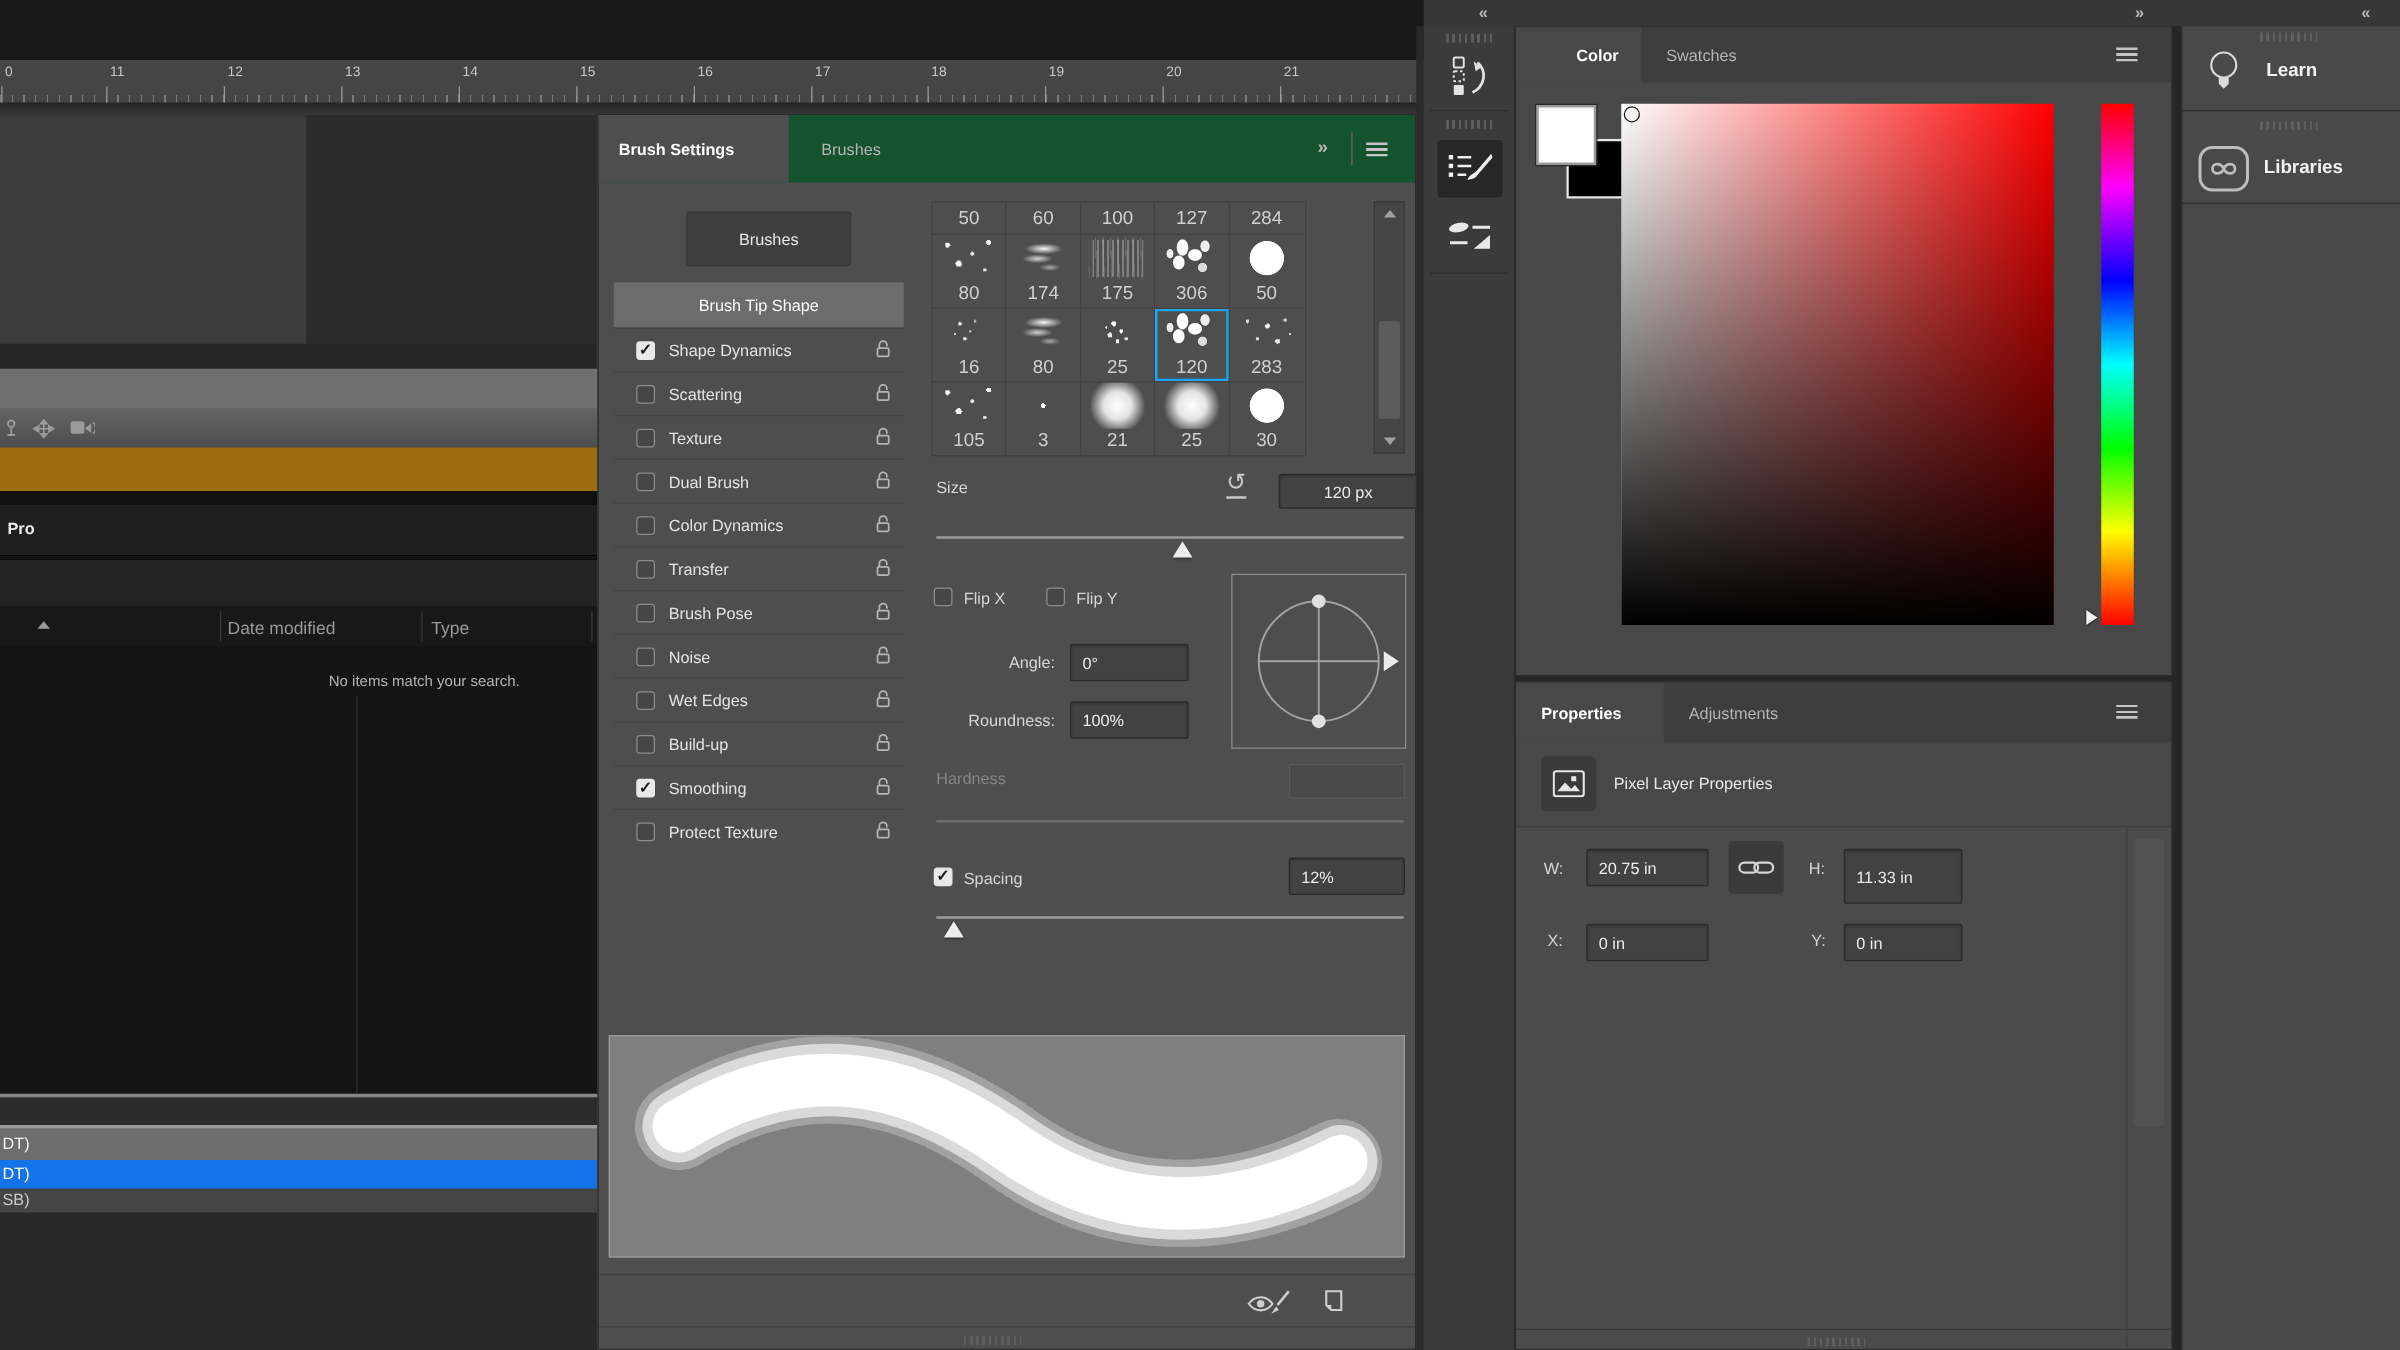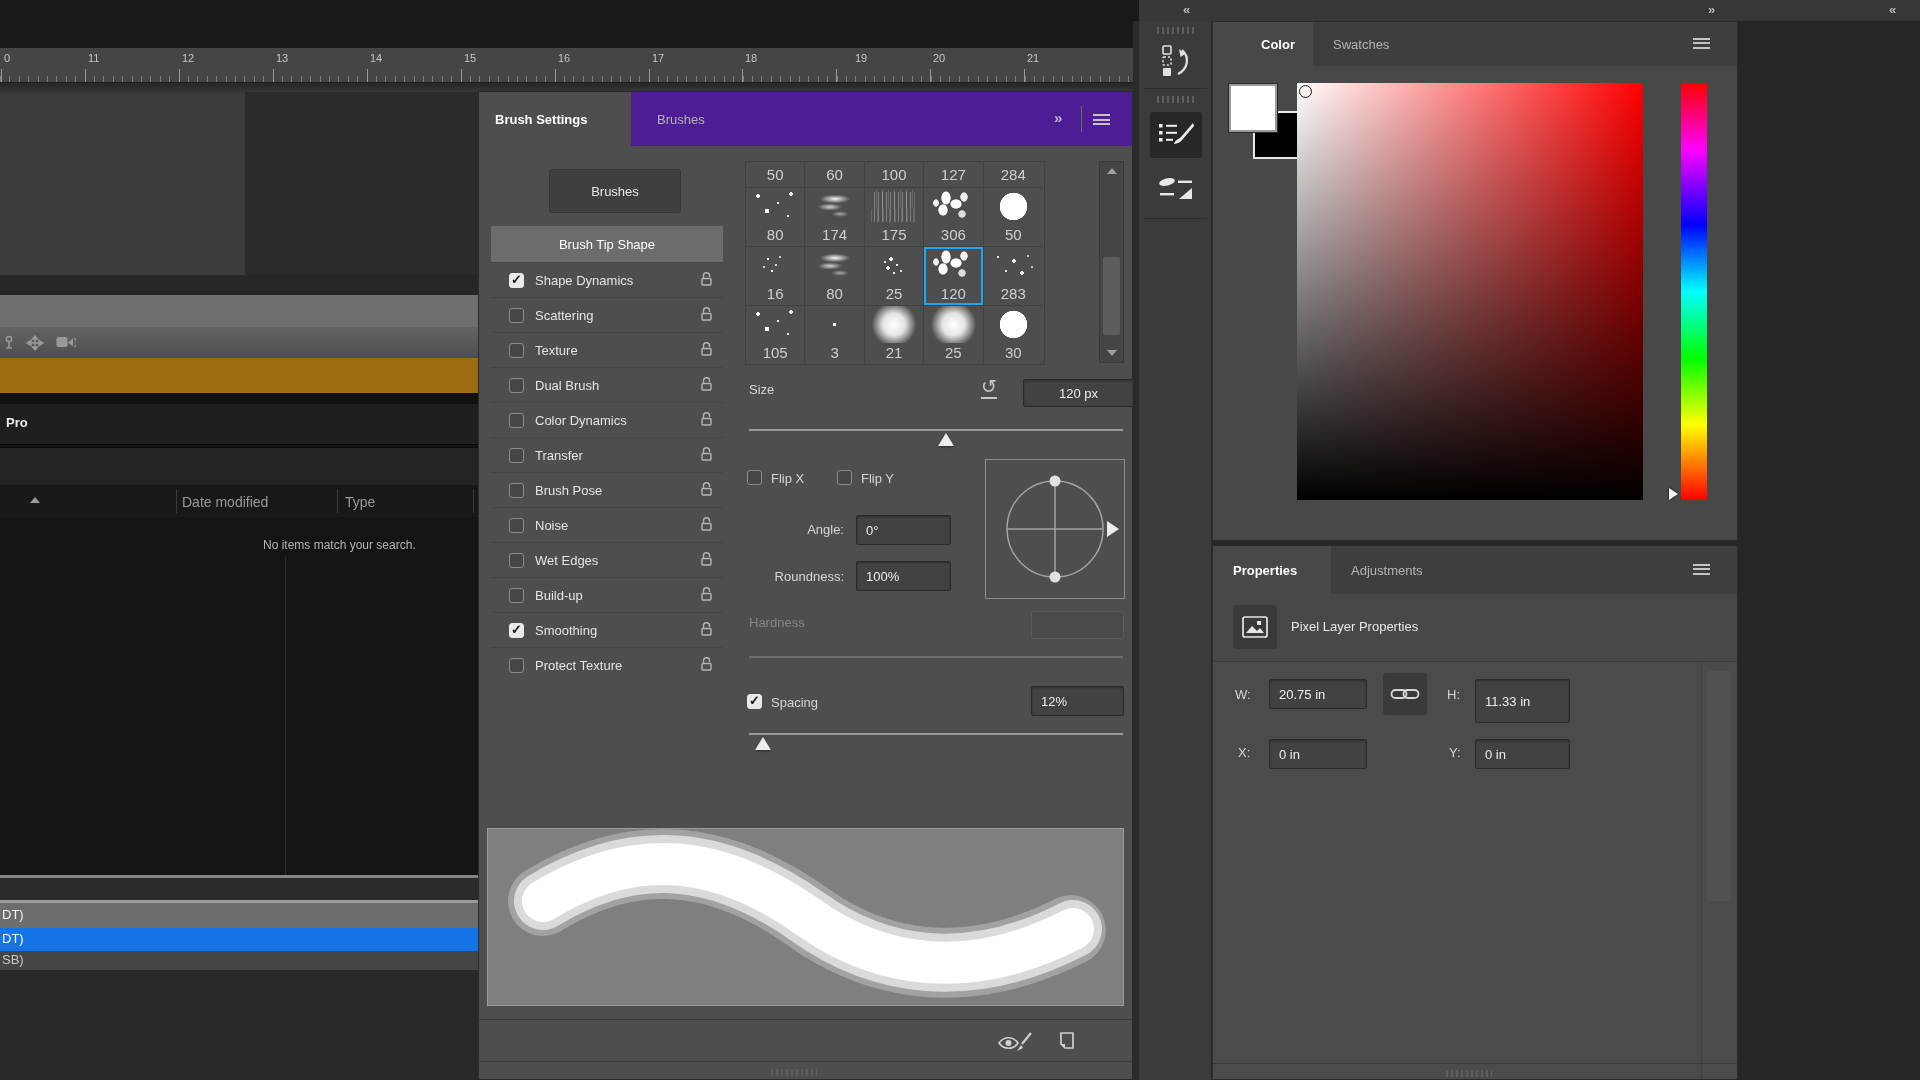--- a/index.html
+++ b/index.html
@@ -1,21 +1,21 @@
 <!DOCTYPE html>
 <html><head>
 <meta charset="utf-8">
 <style>
   html,body{margin:0;padding:0;background:#1a1a1a;}
   #root{position:relative;width:1920px;height:1080px;background:#262626;overflow:hidden;
         font-family:"Liberation Sans",sans-serif;font-size:13px;color:#dcdcdc;
         -webkit-font-smoothing:antialiased;}
   .abs{position:absolute;}
   .panel{position:absolute;background:#4e4e4e;border:1px solid #2b2b2b;box-sizing:border-box;}
-  .tabbar{position:absolute;left:0;top:0;right:0;background:#4c1d95;display:flex;align-items:stretch;}
+  .tabbar{position:absolute;left:0;top:0;right:0;background:#14532d;display:flex;align-items:stretch;}
   .tab{display:flex;align-items:center;padding:0 20px;color:#b4b4b4;cursor:default;box-sizing:border-box;}
   .tab.active{background:#4e4e4e;color:#ffffff;font-weight:700;}
   .hamb{width:17px;height:11px;background:linear-gradient(#c4c4c4 0 2px,transparent 2px 4.5px,#c4c4c4 4.5px 6.5px,transparent 6.5px 9px,#c4c4c4 9px 11px);}
   .grip{height:7px;width:46px;background:repeating-linear-gradient(90deg,#5e5e5e 0 2px,transparent 2px 5px);}
   .chev{color:#b8b8b8;font-size:13px;font-weight:700;letter-spacing:-1px;}
   .input{position:absolute;display:flex;align-items:center;padding:0 9px;background:#424242;
          border:1px solid #2a2a2a;border-radius:2px;color:#ececec;box-sizing:border-box;
          box-shadow:inset 0 1px 2px rgba(0,0,0,.3);}
   .input.disabled{background:#4a4a4a;border-color:#5a5a5a;box-shadow:none;}
   .lbl{position:absolute;color:#d6d6d6;}
@@ -90,21 +90,21 @@
       <span class="rnum" style="left: 370px;">14</span>
       <span class="rtick" style="left: 367px;"></span>
       <span class="rnum" style="left: 464px;">15</span>
       <span class="rtick" style="left: 461px;"></span>
       <span class="rnum" style="left: 558px;">16</span>
       <span class="rtick" style="left: 555px;"></span>
       <span class="rnum" style="left: 652px;">17</span>
       <span class="rtick" style="left: 649px;"></span>
       <span class="rnum" style="left: 745px;">18</span>
       <span class="rtick" style="left: 742px;"></span>
-      <span class="rnum" style="left: 839px; margin-left: 16px;">19</span>
+      <span class="rnum" style="left: 839px;">19</span>
       <span class="rtick" style="left: 836px;"></span>
       <span class="rnum" style="left: 933px;">20</span>
       <span class="rtick" style="left: 930px;"></span>
       <span class="rnum" style="left: 1027px;">21</span>
       <span class="rtick" style="left: 1024px;"></span>
     </div>
   <div class="abs" style="left:0;top:83px;width:1139px;height:997px;background:#3c3c3c;"></div>
   <div class="abs" style="left:0;top:83px;width:1139px;height:12px;background:linear-gradient(rgba(0,0,0,.38),transparent);"></div>
   <div class="abs" style="left:245px;top:92px;width:233px;height:183px;background:#2b2b2b;"></div>
   <div class="abs" style="left:0;top:275px;width:478px;height:20px;background:#262626;"></div>
@@ -544,14 +544,34 @@
       <span>0 in</span>
       </div>
 
     <div class="vline" style="left:488px;top:116px;height:417px;background:#3f3f3f;"></div>
     <div class="abs" style="left:494px;top:125px;width:24px;height:230px;background:#525252;border-radius:2px;"></div>
     <div class="abs" style="left:0;top:517px;width:524px;height:1px;background:#3a3a3a;"></div>
     <div class="grip abs" style="left:233px;top:524px;"></div>
   </div>
 
   <div class="abs" style="left:1738px;top:21px;width:7px;height:1059px;background:#262626;"></div>
+  <div class="abs" style="left:1745px;top:21px;width:175px;height:1059px;background:#494949;border-left:1px solid #2b2b2b;box-sizing:border-box;">
+    <div class="abs" style="left:0;top:0;width:175px;height:67px;border-bottom:1px solid #2d2d2d;">
+      <div class="grip abs" style="left:62px;top:5px;"></div>
+      <span class="abs" style="left:20px;top:18px;">
+        <svg width="26" height="36" viewBox="0 0 26 36">
+            <circle cx="13" cy="13" r="10" fill="none" stroke="#dadada" stroke-width="1.7"></circle>
+            <path d="M9 23 h8 v5 l-4 4 -4-4 z" fill="#dadada"></path>
+          </svg></span>
+      <span class="abs" style="left:67px;top:27px;font-size:15px;font-weight:700;color:#f2f2f2;">Learn</span>
+    </div>
+    <div class="abs" style="left:0;top:68px;width:175px;height:73px;border-bottom:1px solid #2d2d2d;">
+      <div class="grip abs" style="left:62px;top:8px;"></div>
+      <span class="abs" style="left:12px;top:26px;">
+        <svg width="42" height="40" viewBox="0 0 42 40">
+            <rect x="2" y="3" width="38" height="34" rx="10" fill="none" stroke="#bdbdbd" stroke-width="2.4"></rect>
+            <path d="M21 20 c-2-5 -9-5 -9 0 s7 5 9 0 c2-5 9-5 9 0 s-7 5 -9 0" fill="none" stroke="#bdbdbd" stroke-width="2.2"></path>
+          </svg></span>
+      <span class="abs" style="left:65px;top:36px;font-size:15px;font-weight:700;color:#f2f2f2;">Libraries</span>
+    </div>
+  </div>
 
 </div>
 
 </body></html>

